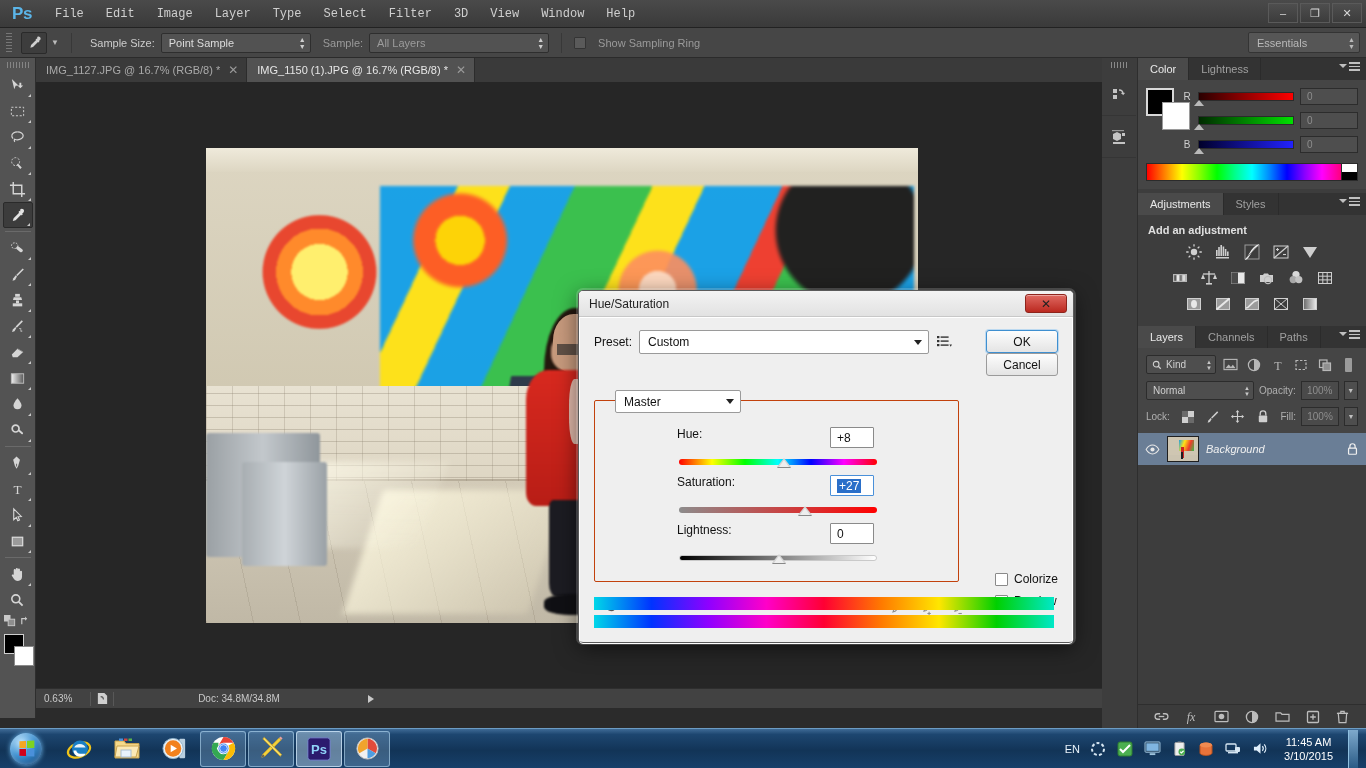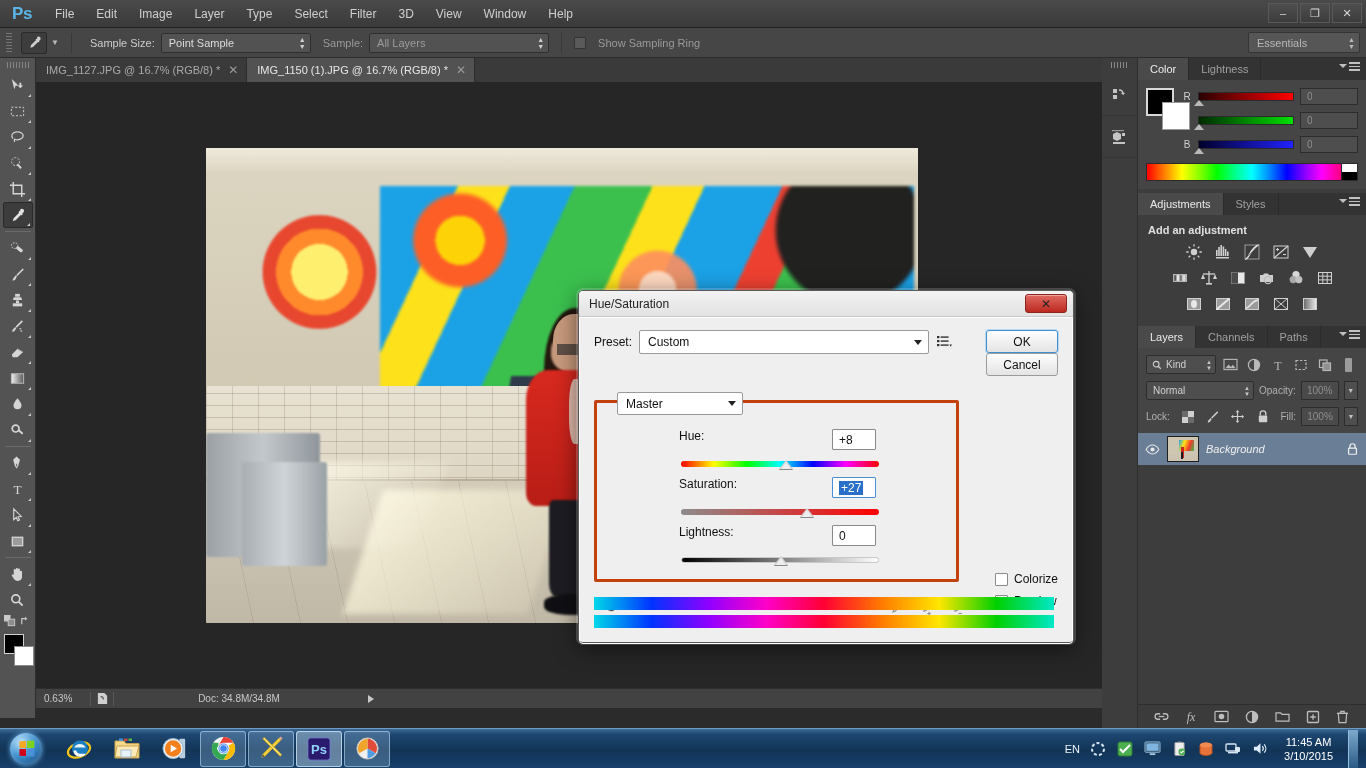--- a/index.html
+++ b/index.html
@@ -18,21 +18,21 @@
     border-bottom:1px solid #222;
     display:flex; align-items:center;
   }
   .ps-logo {
     width:44px; height:28px; display:flex; align-items:center; justify-content:center;
     color:#5bb5e8; font-weight:bold; font-size:17px; letter-spacing:-0.5px;
     font-family:"Liberation Sans", sans-serif;
   }
   .menubar { display:flex; align-items:center; height:28px; }
   .menu-item {
-    color:#cfcfcf; font-size:12px; padding:4px 11px; cursor:default; line-height:14px;
+    color:#cfcfcf; font-size:12px; padding:4px 11px; cursor:default; line-height:14px;font-family:Liberation Mono, monospace;
   }
   .win-btns { position:absolute; right:4px; top:3px; display:flex; gap:2px; }
   .win-btn {
     width:30px; height:20px; border:1px solid #5a5a5a;
     background:linear-gradient(#4e4e4e,#3c3c3c);
     color:#d8d8d8; font-size:11px; display:flex; align-items:center; justify-content:center;
     cursor:default;
   }
 
   
@@ -318,21 +318,21 @@
   .btn {
     width:72px; height:23px; border-radius:3px; font-size:12px; color:#111;
     background:linear-gradient(#fdfdfd,#e4e4e4); border:1px solid #9b9b9b;
     display:flex; align-items:center; justify-content:center;
   }
   .btn.primary { border:1px solid #3f8fd0; box-shadow:0 0 0 1px #bcd9f0; }
   .dlg-btns { position:absolute; right:14px; top:12px; display:flex; flex-direction:column; gap:0; }
 
   .group {
     position:absolute; left:14px; top:82px; width:365px; height:182px;
-    border:3px solid #c2410c; border-radius:2px;
+    border:1px solid #c2410c; border-radius:2px;
   }
   .master-sel {
     position:absolute; left:20px; top:-11px; width:126px; height:23px;
     background:#fff; border:1px solid #9a9a9a; border-radius:2px;
     display:flex; align-items:center; padding:0 6px 0 8px; font-size:12px; color:#111;
   }
   .master-sel .dn { margin-left:auto; width:0;height:0;
     border-left:4px solid transparent;border-right:4px solid transparent;border-top:5px solid #222; }
   .sl-block { position:absolute; left:0; width:365px; }
   .sl-label { position:absolute; left:82px; font-size:12px; color:#111; }

